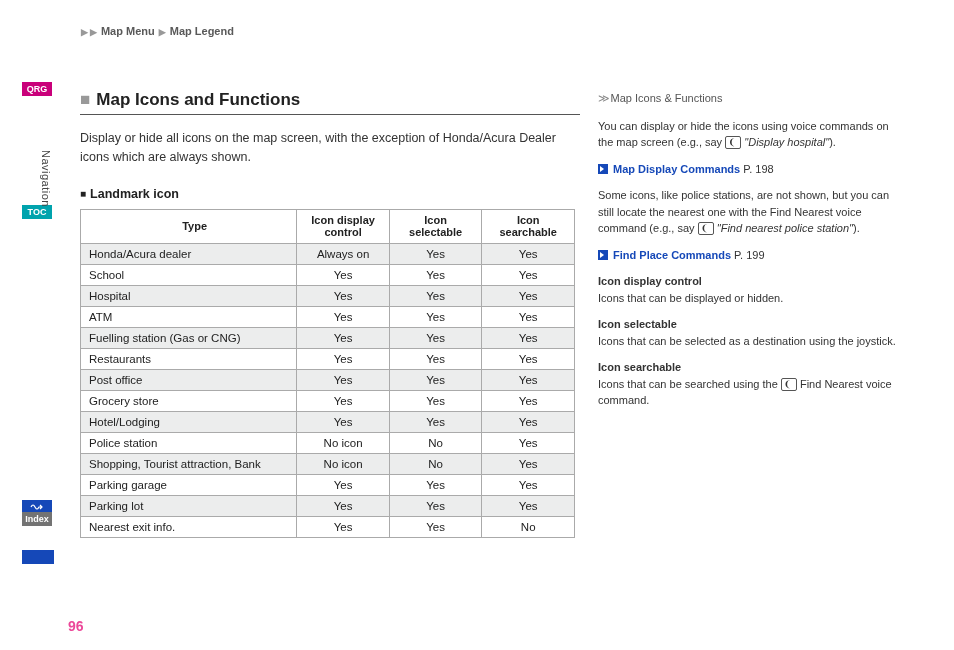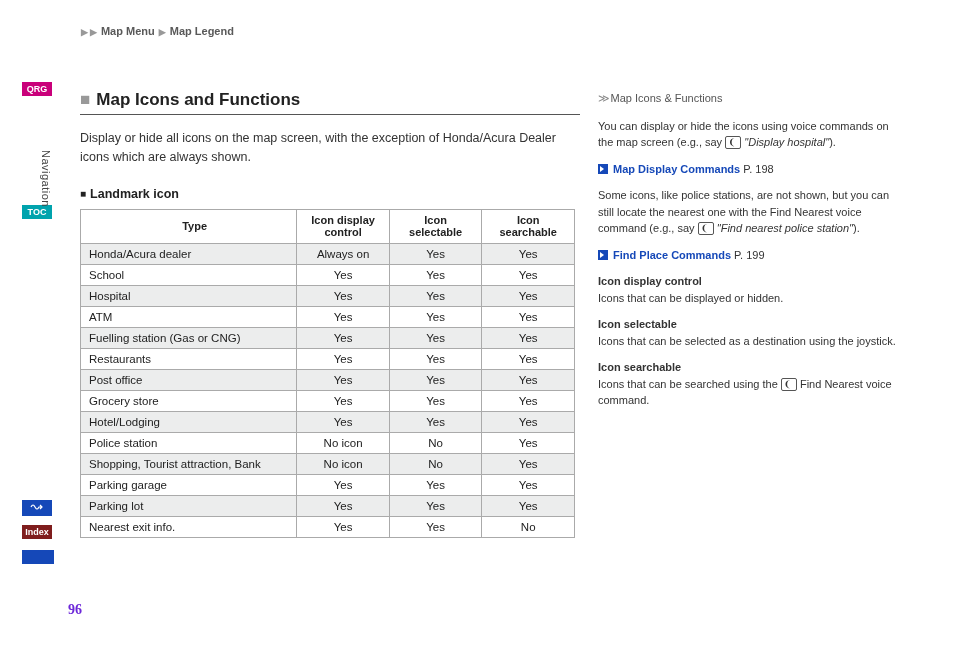--- a/index.html
+++ b/index.html
@@ -33,21 +33,21 @@
     text-align: center;
     font-size: 9px;
     font-weight: bold;
     color: #fff;
     padding: 2px 0;
     margin-bottom: 4px;
     cursor: pointer;
   }
   .tab-qrg { background:#c9007a; position:absolute; top: 2px; }
   .tab-toc { background:#00a3ad; position:absolute; top: 125px; }
-  .tab-index { background:#7f1d1d; position:absolute; top: 445px; }
+  .tab-index { background:#737373; position:absolute; top: 432px; }
   .tab-home { background:#1548b8; position:absolute; top: 470px; padding-left: 32px; }
   .tab-voice { background:#1548b8; position:absolute; top: 420px; color:#fff; }
   .tab-voice svg { width:14px; height:10px; fill:#fff; display:inline-block; }
   .section-vert {
     position: absolute;
     top: 150px;
     left: 40px;
     font-size: 11px;
     color: #444;
     writing-mode: vertical-rl;
@@ -133,25 +133,24 @@
     display:inline-block; border:1px solid #555; border-radius:2px;
     padding:0 2px; font-size:9px; line-height:11px; vertical-align:1px;
     background:#fff;
   }
   .italic { font-style: italic; }
   .pagelabel { font-weight:400; color:#333; }
 
   .pagenum {
     position: absolute;
     left: 68px;
-    bottom: 32px;
+    bottom: 16px;
     font-size: 14px;
     font-weight: 700;
-    color: #6d28d9;
-    font-family: Liberation Serif, serif;
+    color: #ec4899;
   }
 </style>
 </head>
 <body>
 
 <div class="breadcrumb">
   <span class="tri">▶</span><span class="tri">▶</span>
   <span>Map Menu</span>
   <span class="tri">▶</span>
   <span>Map Legend</span>

